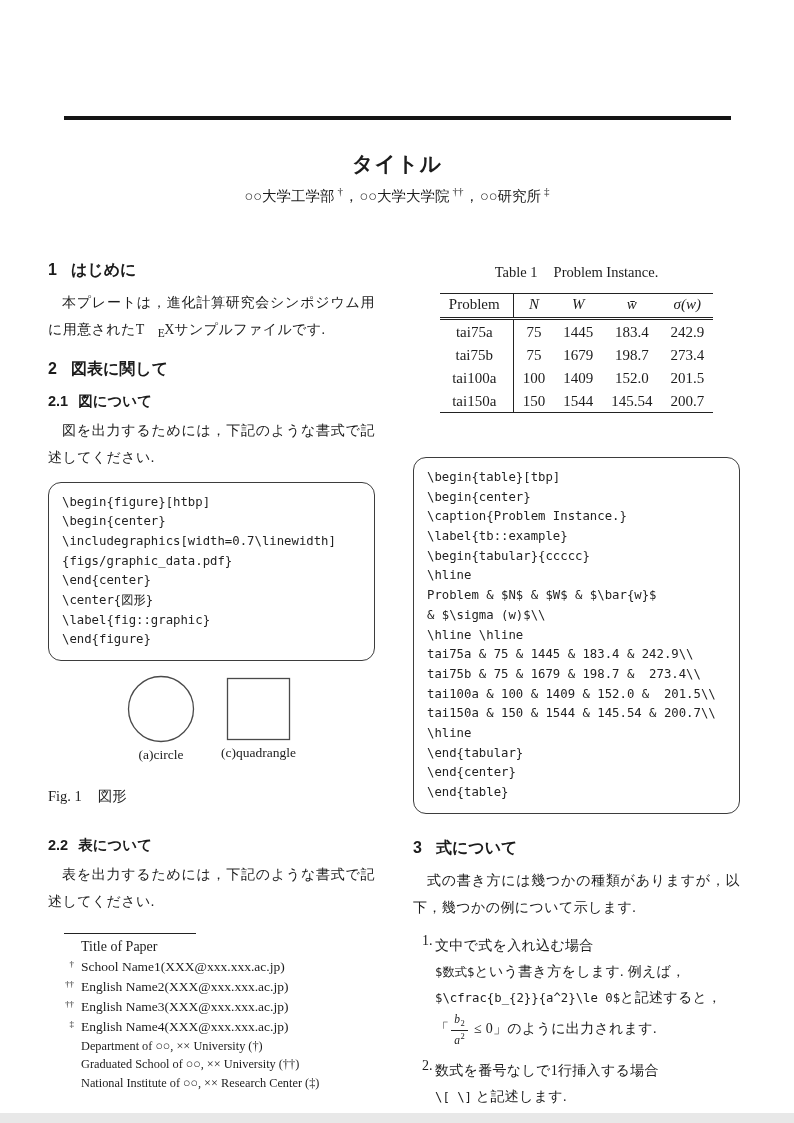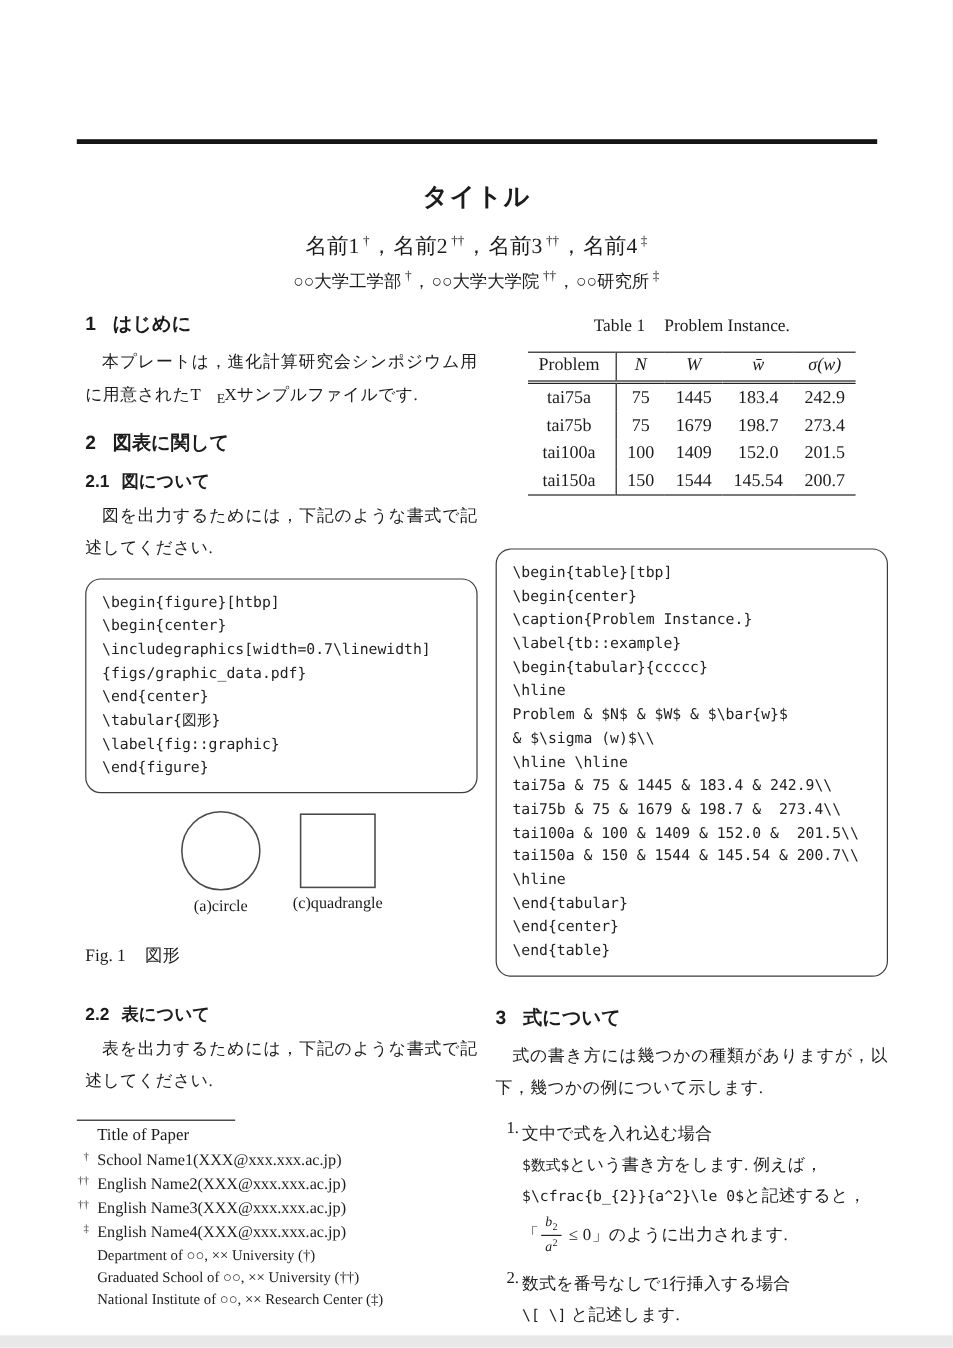--- a/index.html
+++ b/index.html
@@ -13,21 +13,21 @@
 
   
   .doc-header { position:absolute; left:0; top:150px; width:100%; text-align:center; }
   .doc-title { font-family:"Liberation Sans","DejaVu Sans",sans-serif; font-weight:bold; font-size:21px; letter-spacing:1px; }
   .authors { margin-top:15px; font-size:18px; }
   .authors sup, .affils sup { font-size:11px; margin-left:3px; }
   .affils { margin-top:7px; font-size:14.5px; }
   .sep { margin:0 1px; }
 
   
-  .col-left  { position:absolute; left:71px;  top:260px; width:327px; }
+  .col-left  { position:absolute; left:48px;  top:260px; width:327px; }
   .col-right { position:absolute; left:413px; top:258px; width:327px; }
 
   .sec-h1 { font-family:"Liberation Sans","DejaVu Sans",sans-serif; font-weight:bold; font-size:16px; margin:0 0 9px 0; }
   .sec-h2 { font-family:"Liberation Sans","DejaVu Sans",sans-serif; font-weight:bold; font-size:14.5px; margin:12px 0 7px 0; }
   .sec-num { margin-right:14px; }
   .sec-h2 .sec-num { margin-right:10px; }
   .para { font-size:14px; line-height:1.92; text-align:justify; text-indent:1em; margin:0 0 10px 0; letter-spacing:0.4px; }
 
   
   .tex { letter-spacing:0; }
@@ -86,44 +86,41 @@
 </style>
 </head>
 <body>
 
 <div class="page">
 
   <div class="toprule"></div>
 
   <div class="doc-header">
     <div class="doc-title">タイトル</div>
-    <div class="authors">
-      <span><span>名前1</span><sup>†</sup></span><span class="sep">，</span><span><span>名前2</span><sup>††</sup></span><span class="sep">，</span><span><span>名前3</span><sup>††</sup></span><span class="sep">，</span><span><span>名前4</span><sup>‡</sup></span>
-    </div>
     <div class="affils">
       <span><span>○○大学工学部</span><sup>†</sup></span><span class="sep">，</span><span><span>○○大学大学院</span><sup>††</sup></span><span class="sep">，</span><span><span>○○研究所</span><sup>‡</sup></span>
     </div>
   </div>
 
   <div class="col-left">
 
     <div class="sec-h1">
       <span class="sec-num">1</span><span>はじめに</span>
     </div>
     <p class="para"><span>本プレートは，進化計算研究会シンポジウム用に用意された</span><span class="tex"><span>T</span><span class="tex-e">E</span><span>X</span></span><span>サンプルファイルです.</span></p>
 
     <div class="sec-h1" style="margin-top:15px">
       <span class="sec-num">2</span><span>図表に関して</span>
     </div>
     <div class="sec-h2">
       <span class="sec-num">2.1</span><span>図について</span>
     </div>
     <p class="para">図を出力するためには，下記のような書式で記述してください.</p>
 
-    <div class="codebox"><div>\begin{figure}[htbp]</div><div>\begin{center}</div><div>\includegraphics[width=0.7\linewidth]</div><div>{figs/graphic_data.pdf}</div><div>\end{center}</div><div>\tabular{図形}</div><div>\label{fig::graphic}</div><div>\end{figure}</div></div>
+    <div class="codebox"><div>\begin{figure}[htbp]</div><div>\begin{center}</div><div>\includegraphics[width=0.7\linewidth]</div><div>{figs/graphic_data.pdf}</div><div>\end{center}</div><div>\center{図形}</div><div>\label{fig::graphic}</div><div>\end{figure}</div></div>
 
     <div class="figrow">
       <div class="figitem">
         <svg width="68" height="68" viewBox="0 0 68 68">
           <circle cx="34" cy="34" r="32.5" fill="none" stroke="#4a4a4a" stroke-width="1.3"></circle>
         </svg>
         <div class="figlabel">(a)circle</div>
       </div>
       <div class="figitem">
         <svg width="66" height="66" viewBox="0 0 66 66">

